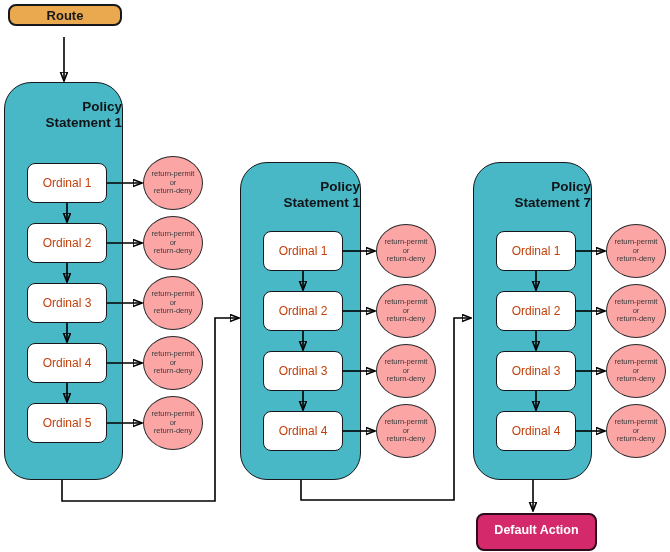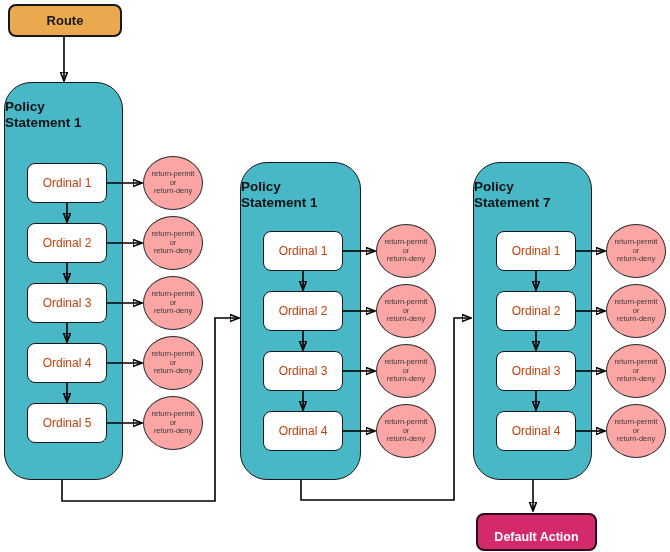--- a/index.html
+++ b/index.html
@@ -12,52 +12,52 @@
     border:2px solid #16181b; border-radius:8px;
     background:var(--route-fill,#eba94f);
     display:flex; align-items:center; justify-content:center;
     font-weight:bold; font-size:13px; color:#16181b;
   }
   .ps {
     border:1.5px solid #16181b; border-radius:27px;
     background:var(--statement-fill,#48b7c6);
   }
   .ps-title {
-    position:absolute; top:16px; left:0; right:0; text-align:left;
+    position:absolute; top:16px; left:0; right:0; text-align:right;
     font-weight:bold; font-size:13.5px; line-height:16px; color:#101417;
   }
   .ordinal {
     width:80px; height:40px; background:#ffffff;
     border:1.5px solid #16181b; border-radius:8px;
     display:flex; align-items:center; justify-content:center;
     font-size:12px; color:#c2410c;
   }
   .outcome {
     width:60px; height:54px; background:#fca5a5;
     border:1px solid #26292c; border-radius:50%;
     display:flex; flex-direction:column; align-items:center; justify-content:center;
     font-size:7.5px; line-height:8.5px; text-align:center;
     color:var(--outcome-text,#3a3a3a);
   }
   .default {
     border:2px solid #2d0a1e; border-radius:8px;
     background:var(--default-fill,#d4296b);
-    color:#ffffff; text-align:center; padding-top:14px;
+    color:#ffffff; text-align:center; padding-top:7px;
   }
   .default .l1 { font-weight:bold; font-size:12.5px; line-height:16px; }
   .default .l2 { font-family:"Liberation Mono", monospace; font-weight:bold; font-size:12px; line-height:15px;margin-top:41px; }
   svg.wires { position:absolute; left:0; top:0; pointer-events:none; }
   svg.wires path { stroke:var(--line,#000000); stroke-width:1.6; fill:none; }
 </style>
 </head>
 <body>
 
 <div class="canvas">
 
-  <div class="node route" style="left:8px;top:4px;width:114px;height:33px">
+  <div class="node route" style="left:8px;top:4px;width:114px;height:22px">
     <span>Route</span>
   </div>
 
   <div class="node ps" style="left:4px;top:82px;width:119px;height:398px">
     <div class="ps-title">
       <div>Policy</div>
       <div>Statement 1</div>
     </div>
   </div>
   <div class="node ps" style="left:240px;top:162px;width:121px;height:318px">

